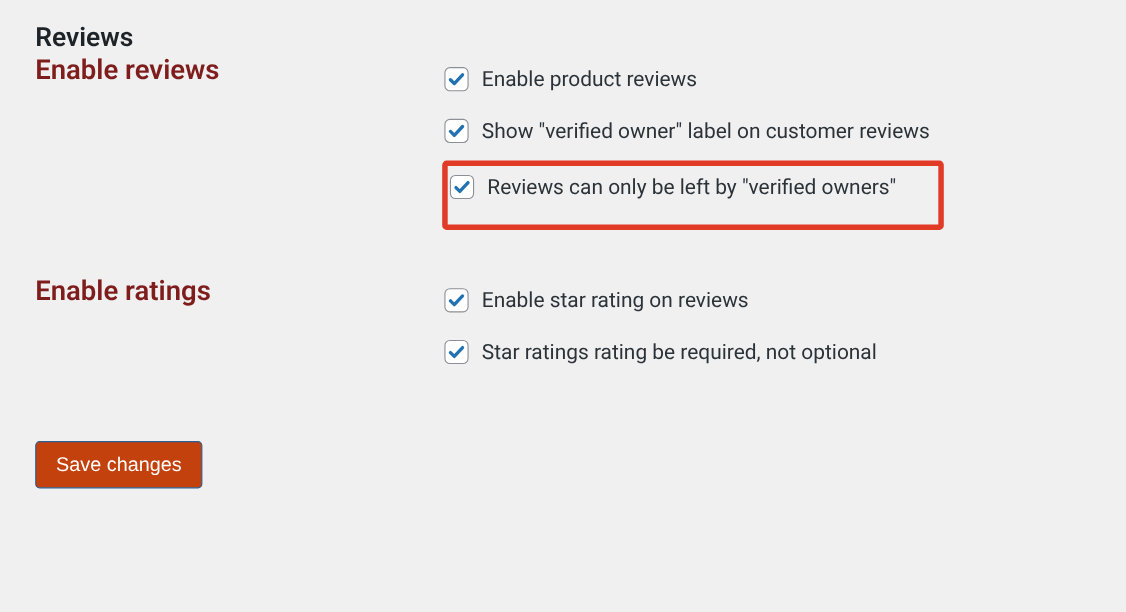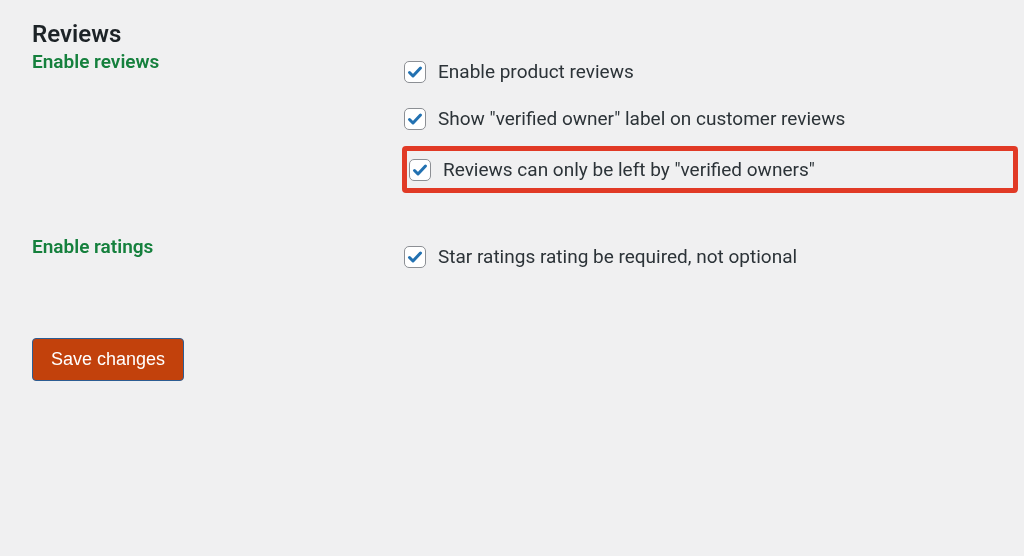--- a/index.html
+++ b/index.html
@@ -24,43 +24,43 @@
       width: 100%;
     }
     .form-row {
       display: flex;
       align-items: flex-start;
       margin-bottom: 40px;
     }
     .row-label {
       width: 370px;
       flex-shrink: 0;
-      font-size: 19px;
+      font-size: 25px;
       font-weight: 600;
-      color: #15803d;
+      color: #7f1d1d;
       padding-top: 2px;
     }
     .row-fields {
       flex: 1;
       display: flex;
       flex-direction: column;
     }
     .field-item {
       display: flex;
       align-items: center;
       padding: 12px 10px 12px 2px;
       position: relative;
       text-align: right;
     }
     .field-item.highlighted {
       border: 5px solid #e13a26;
       border-radius: 4px;
-      padding: 7px 5px 7px 2px;
+      padding: 7px 5px 23px 2px;
       margin-top: 4px;
-      width: 616px;
+      width: 456px;
     }
     .checkbox {
       width: 22px;
       height: 22px;
       border: 1px solid #8c8f94;
       border-radius: 5px;
       background: #ffffff;
       display: inline-flex;
       align-items: center;
       justify-content: center;
@@ -134,20 +134,28 @@
         <span class="field-label">Reviews can only be left by "verified owners"</span>
       </div>
 
     </div>
   </div>
 
   <div class="form-row">
     <div class="row-label">Enable ratings</div>
     <div class="row-fields">
 
+      <div class="field-item">
+        <span class="checkbox">
+          <svg viewBox="0 0 16 16">
+              <polyline points="2.5 8.5 6 12 13.5 4"></polyline>
+            </svg>
+        </span>
+        <span class="field-label">Enable star rating on reviews</span>
+      </div>
 
       <div class="field-item">
         <span class="checkbox">
           <svg viewBox="0 0 16 16">
               <polyline points="2.5 8.5 6 12 13.5 4"></polyline>
             </svg>
         </span>
         <span class="field-label">Star ratings rating be required, not optional</span>
       </div>
 

